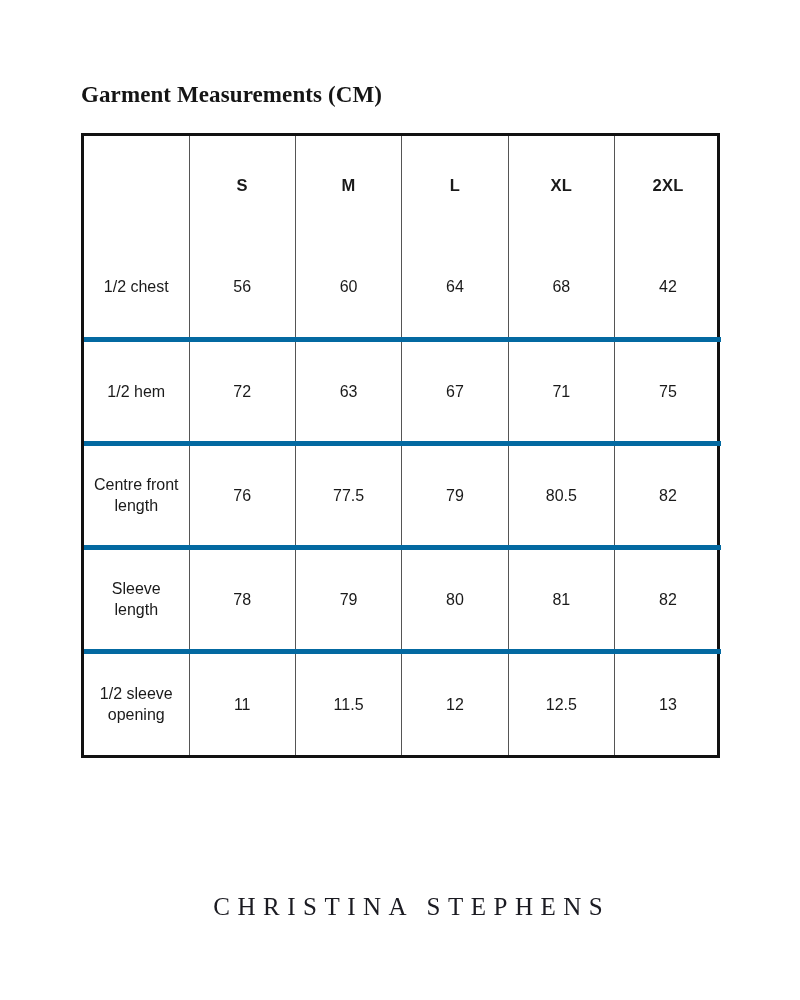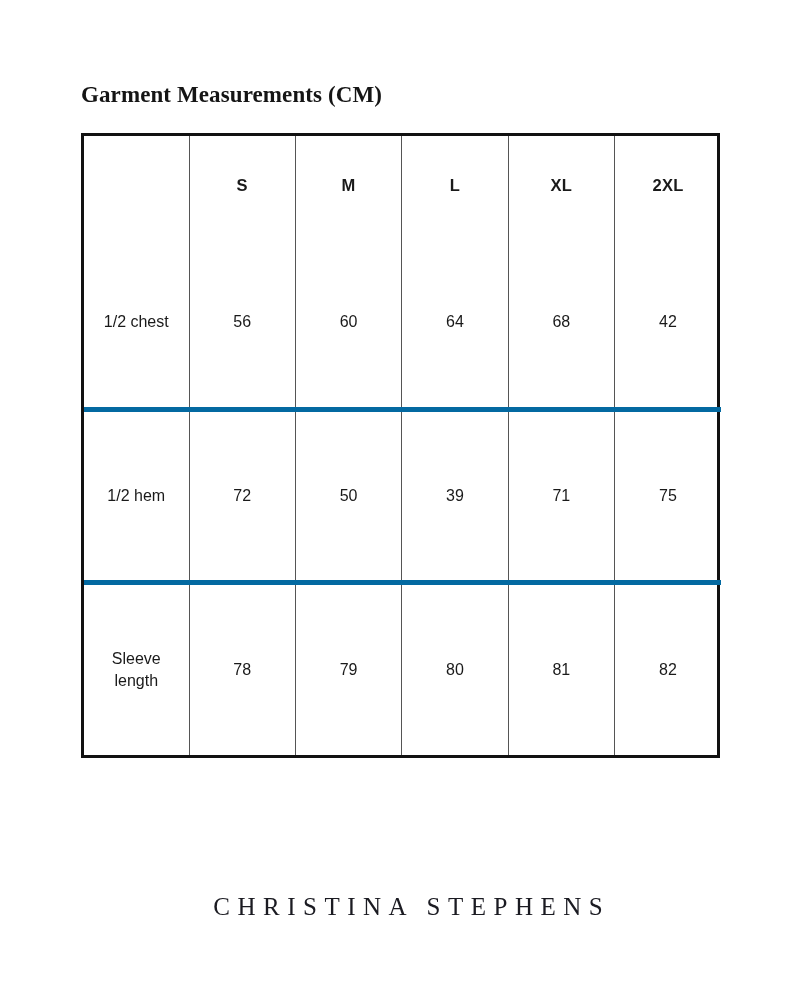--- a/index.html
+++ b/index.html
@@ -153,36 +153,52 @@
           <td>56</td>
           <td>60</td>
           <td>64</td>
           <td>68</td>
           <td>42</td>
         </tr>
 
         <tr>
           <th class="row-label">1/2 hem</th>
           <td>72</td>
-          <td>50</td>
-          <td>39</td>
+          <td>63</td>
+          <td>67</td>
           <td>71</td>
           <td>75</td>
         </tr>
 
+        <tr>
+          <th class="row-label">Centre front length</th>
+          <td>76</td>
+          <td>77.5</td>
+          <td>79</td>
+          <td>80.5</td>
+          <td>82</td>
+        </tr>
 
         <tr>
           <th class="row-label">Sleeve length</th>
           <td>78</td>
           <td>79</td>
           <td>80</td>
           <td>81</td>
           <td>82</td>
         </tr>
 
+        <tr>
+          <th class="row-label">1/2 sleeve opening</th>
+          <td>11</td>
+          <td>11.5</td>
+          <td>12</td>
+          <td>12.5</td>
+          <td>13</td>
+        </tr>
 
       </tbody>
     </table>
   </div>
 
   <div class="brand-footer">CHRISTINA STEPHENS</div>
 
 </div>
 
 </body></html>

